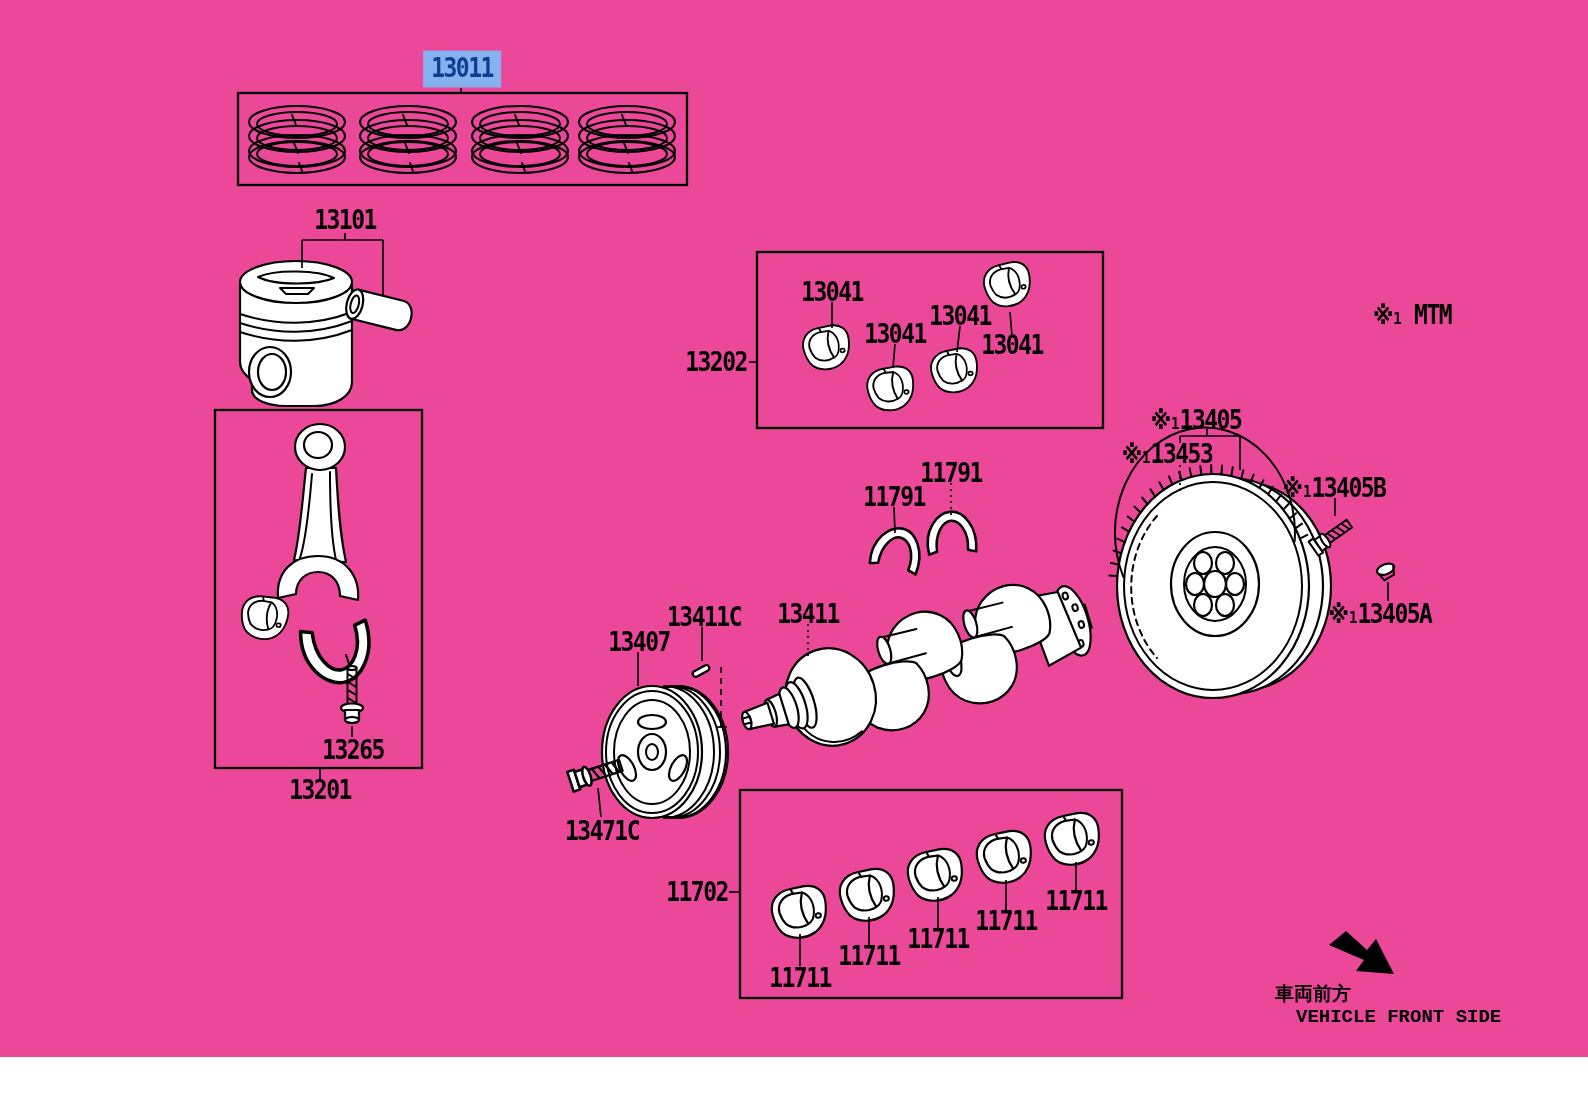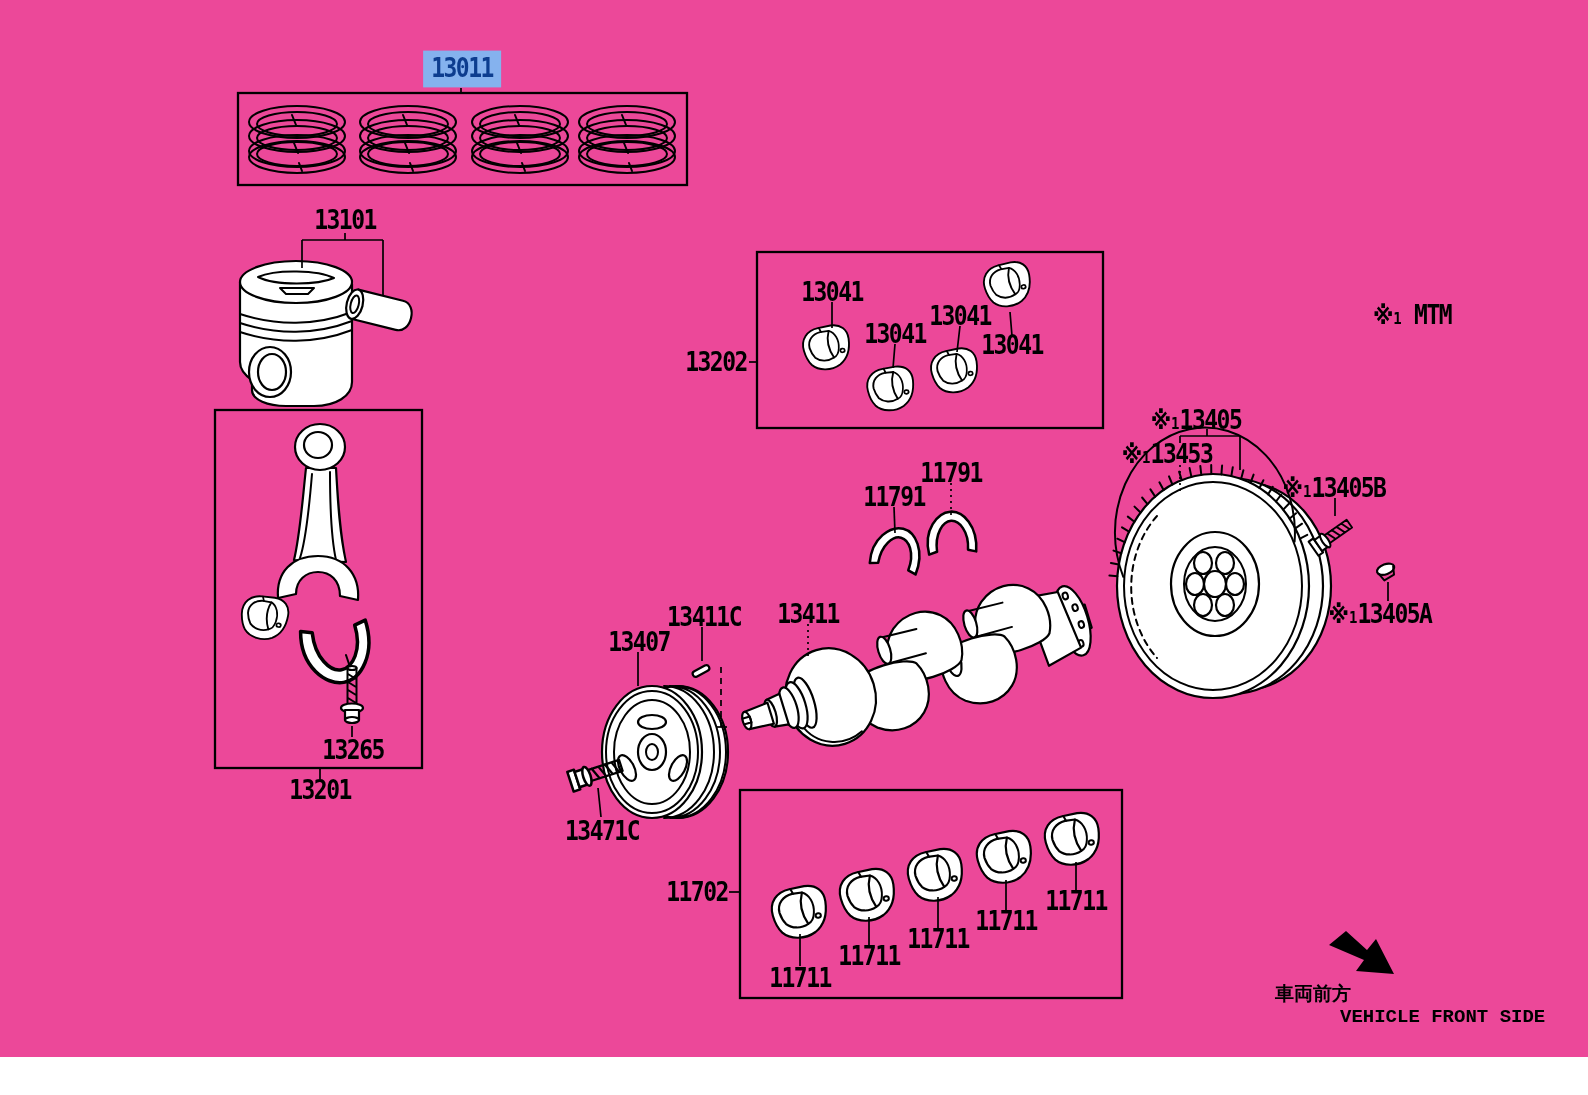--- a/index.html
+++ b/index.html
@@ -295,16 +295,16 @@
 <div class="pn" style="left:1380px;top:614px;"><span class="mk">※</span><span class="rf">1</span><span>13405A</span></div>
 <div class="pn" style="left:697px;top:892px;">11702</div>
 <div class="pn" style="left:800px;top:978px;">11711</div>
 <div class="pn" style="left:869px;top:956px;">11711</div>
 <div class="pn" style="left:938px;top:939px;">11711</div>
 <div class="pn" style="left:1006px;top:921px;">11711</div>
 <div class="pn" style="left:1076px;top:901px;">11711</div>
 
 <div class="pn" style="left:1412px;top:315px;"><span class="mk">※</span><span class="rf">1</span><span> MTM</span></div>
 <div class="txt" style="left:1275px;top:981px;">車両前方</div>
-<div class="txt" style="left:1340px;top:1006px;">VEHICLE FRONT SIDE</div>
+<div class="txt" style="left:1296px;top:1006px;">VEHICLE FRONT SIDE</div>
 <div class="code" style="left:1509px;top:1071px;">132482</div>
 
 </div>
 
 </body></html>

